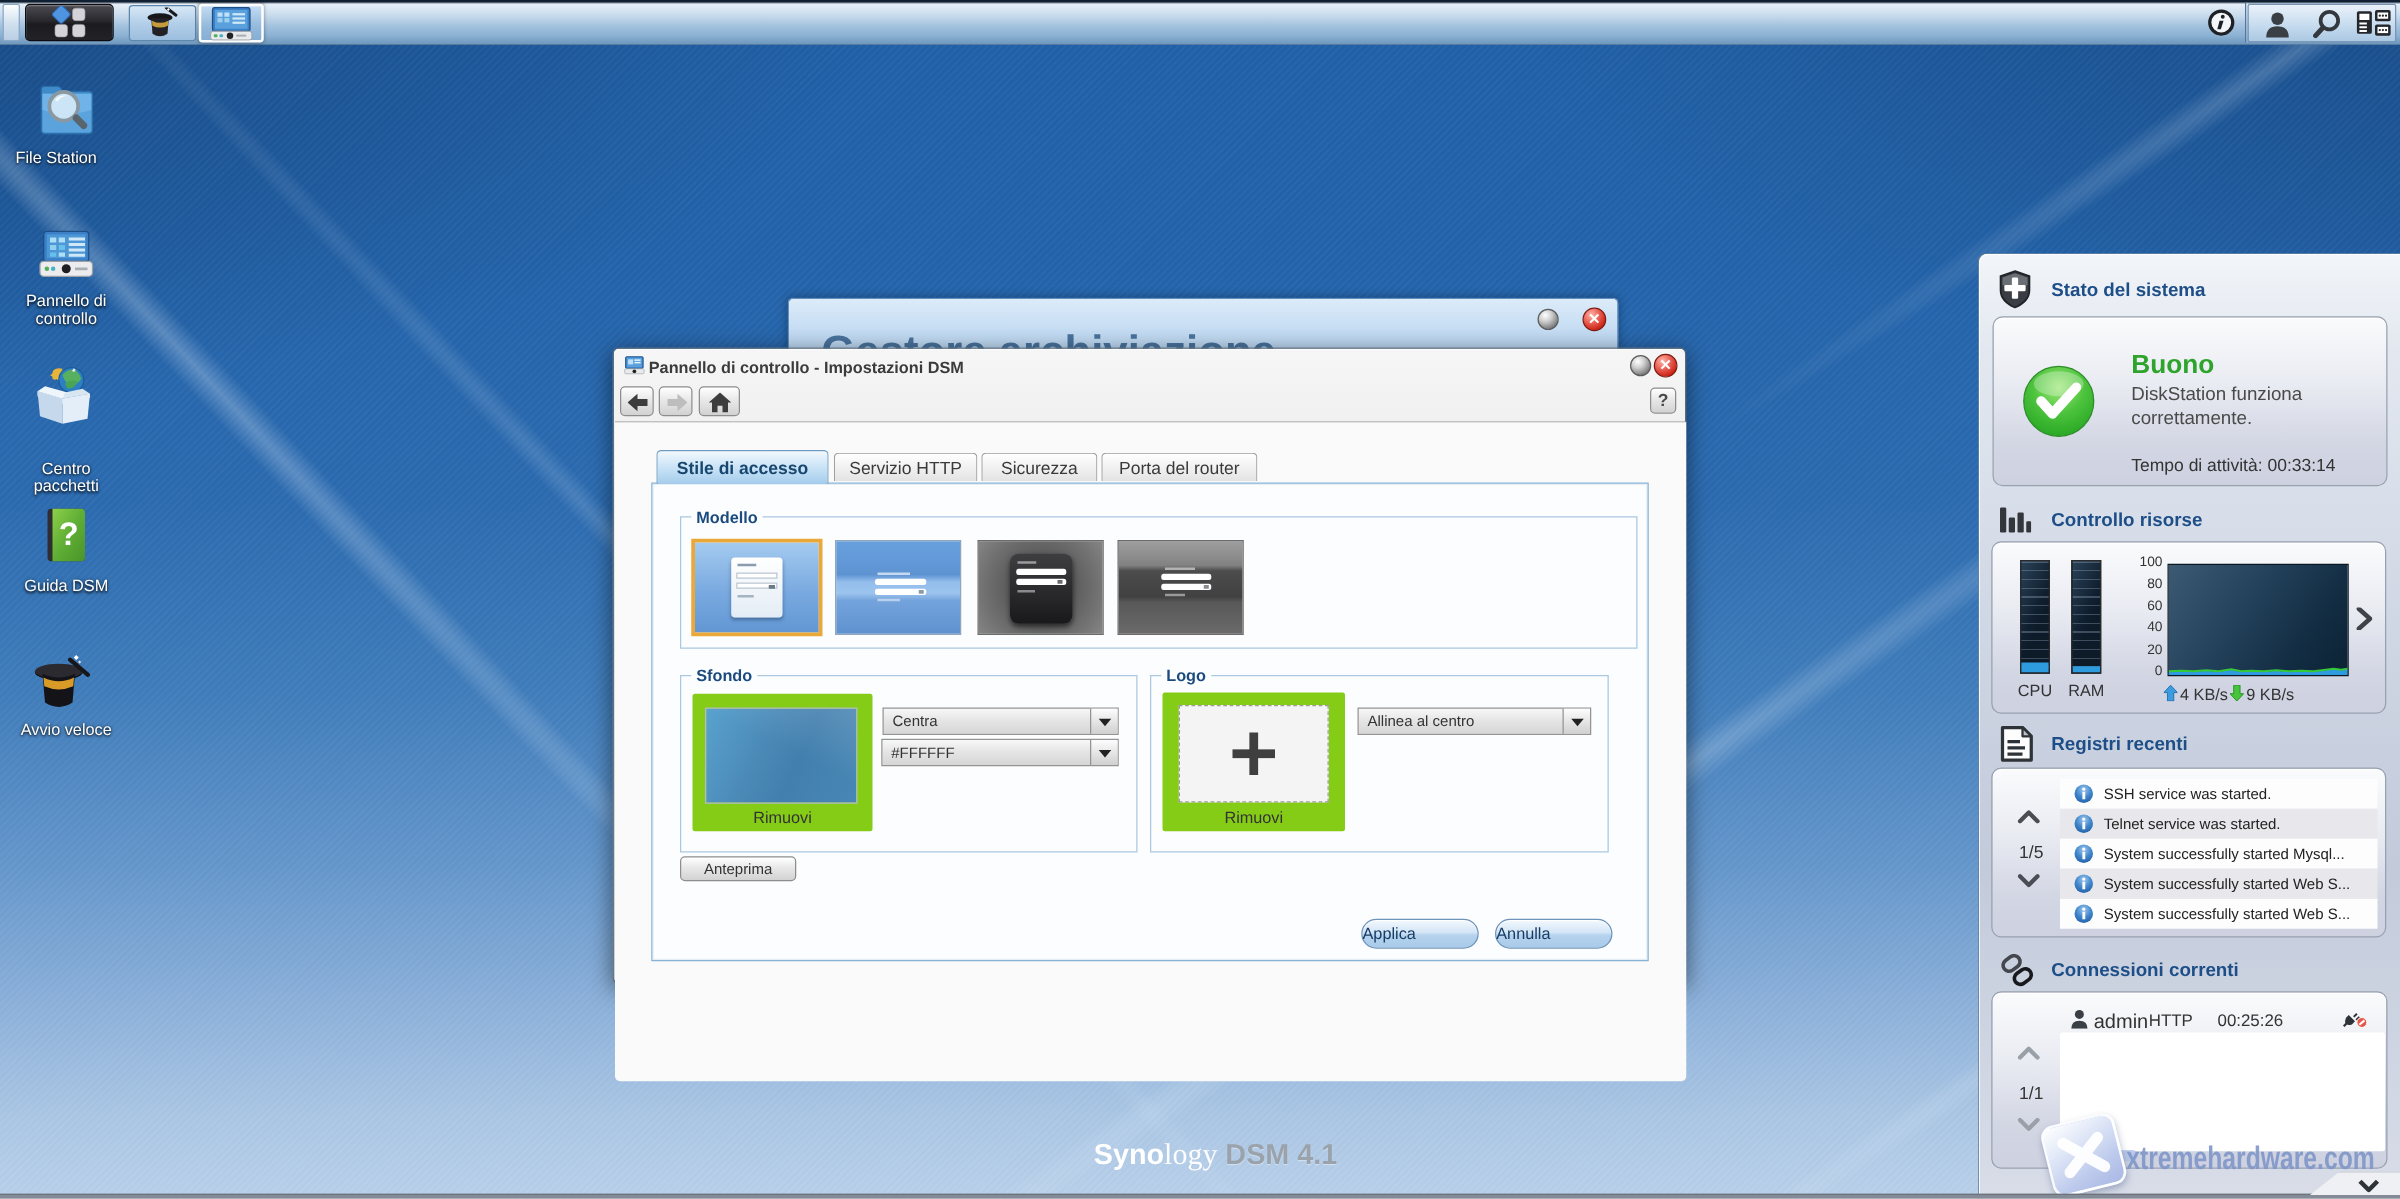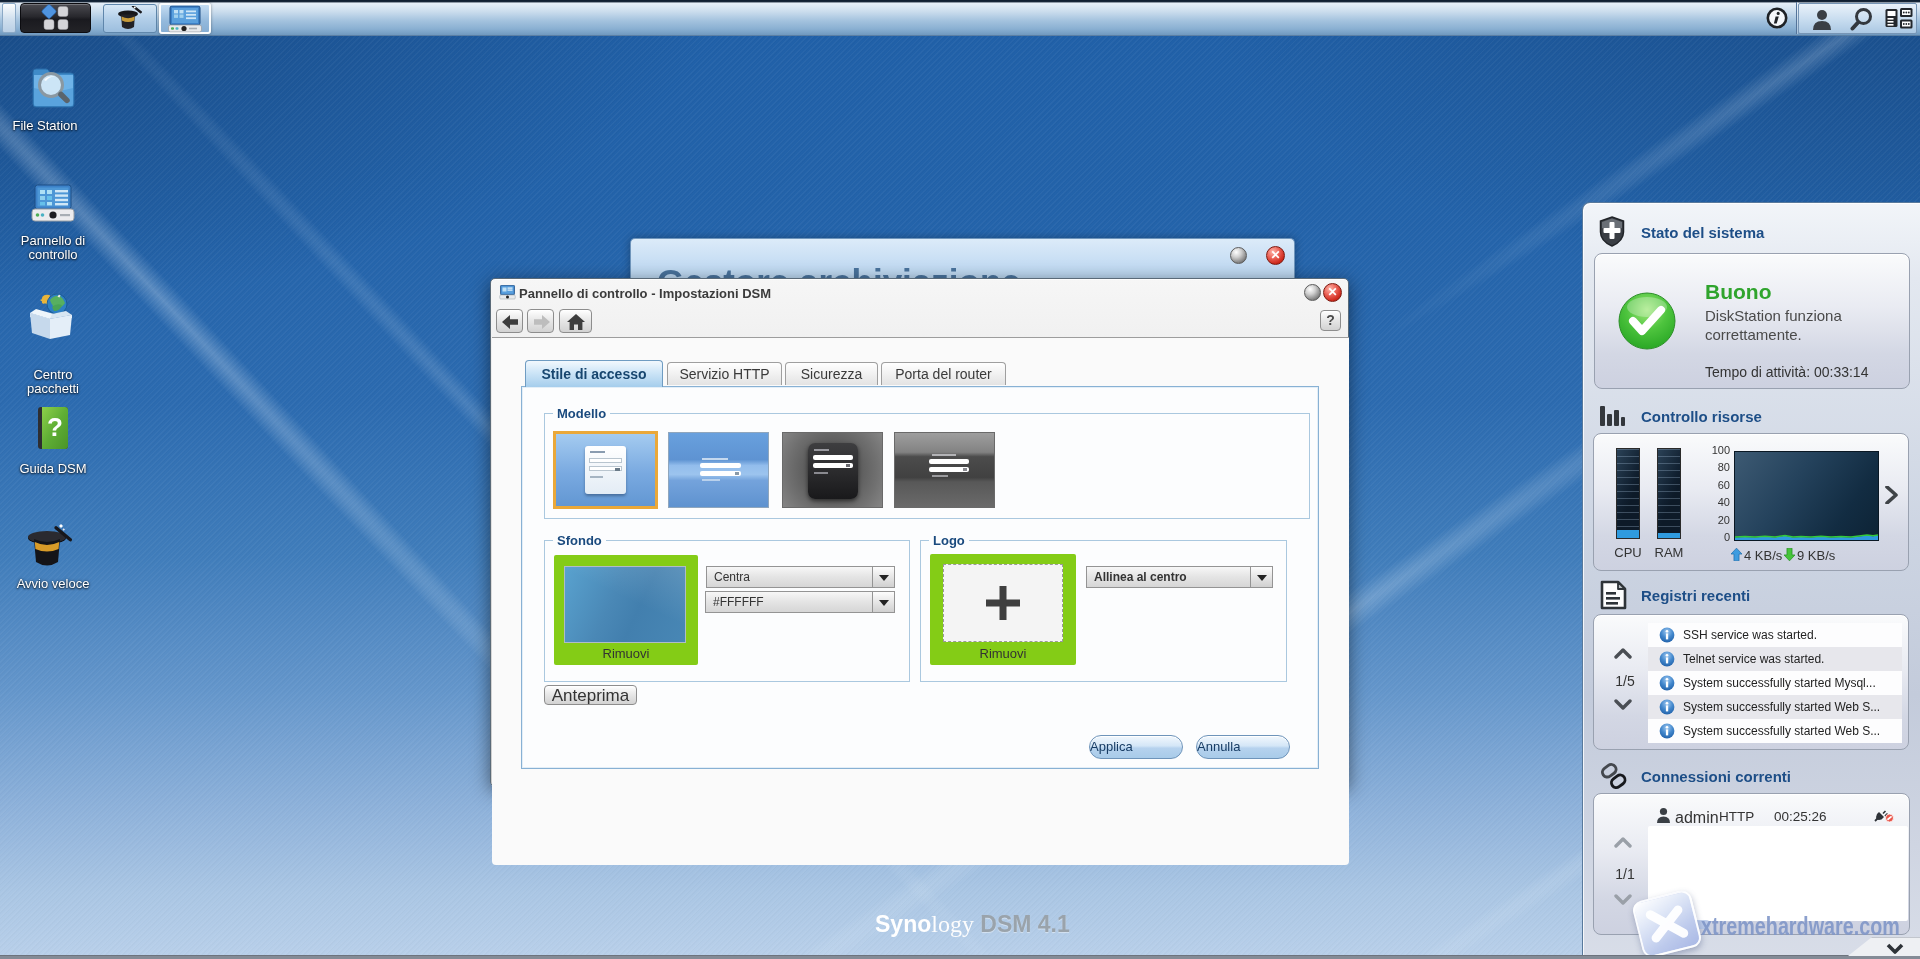--- a/index.html
+++ b/index.html
@@ -427,26 +427,26 @@
     <div class="fs" style="left:428px;top:202px;width:367px;height:142px;">
       <div class="lg">Logo</div>
     </div>
     <div class="gcard" style="left:438px;top:216px;width:146px;height:111px;">
       <div style="position:absolute;left:13px;top:10px;width:120px;height:78px;border:1px dashed #9a9a9a;background:#f4f4f4;">
         <div style="position:absolute;left:50%;top:50%;transform:translate(-50%,-50%);width:34px;height:7px;background:#3f3f3f;"></div>
         <div style="position:absolute;left:50%;top:50%;transform:translate(-50%,-50%);width:7px;height:34px;background:#3f3f3f;"></div>
       </div>
       <div class="rimuovi" style="top:92px;">Rimuovi</div>
     </div>
-    <div class="sel" style="left:594px;top:228px;width:187px;font-weight:bold;">
+    <div class="sel" style="left:594px;top:228px;width:187px;">
         <div class="txt">Allinea al centro</div>
         <div class="arr"></div>
       </div>
 
-    <div class="navbtn" style="left:52px;top:347px;width:93px;height:20px;text-align:center;line-height:19px;font-size:17px;color:#333;">Anteprima</div>
+    <div class="navbtn" style="left:52px;top:347px;width:93px;height:20px;text-align:center;line-height:19px;font-size:12px;color:#333;">Anteprima</div>
 
     <div class="pbtn" style="left:597px;top:397px;">Applica</div>
     <div class="pbtn" style="left:704px;top:397px;">Annulla</div>
   </div>
 </div>
 
 <div id="sidebar">
 
   <svg width="26" height="31" viewBox="0 0 26 31" style="position:absolute;left:16px;top:13px;">
     <path d="M13 1 L24.5 5 L24.5 16 Q24.5 25 13 30 Q1.5 25 1.5 16 L1.5 5 Z" fill="#3a3e44" stroke="#212428" stroke-width="1.5"></path>

